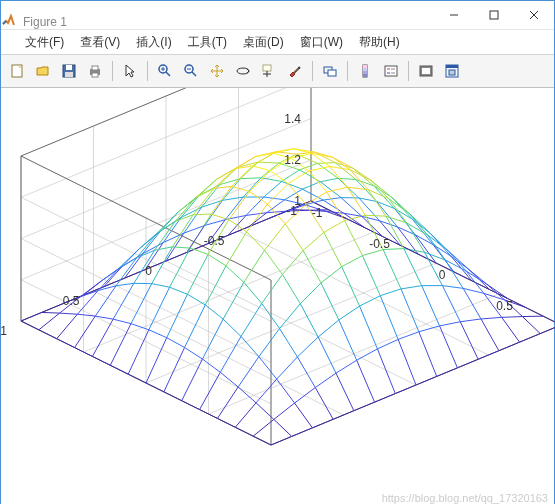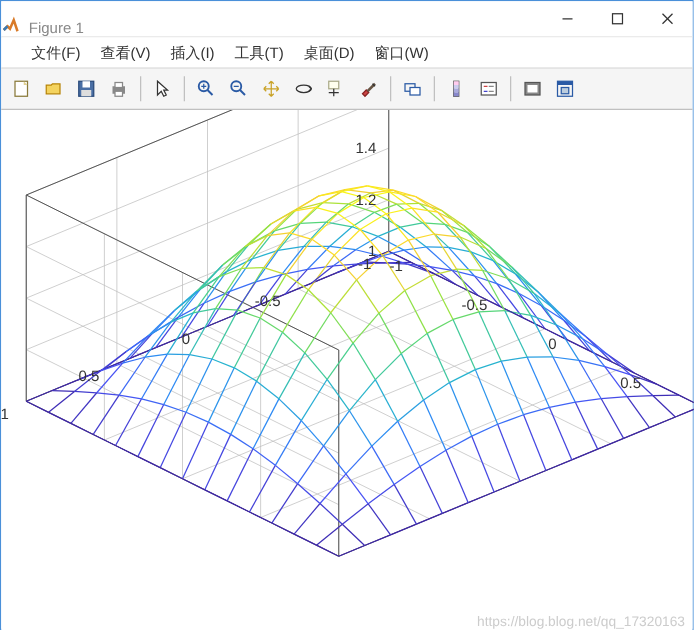--- a/index.html
+++ b/index.html
@@ -51,20 +51,21 @@
     </div>
   </div>
 
   <div class="menubar">
     <div class="menu-item">文件(F)</div>
     <div class="menu-item">查看(V)</div>
     <div class="menu-item">插入(I)</div>
     <div class="menu-item">工具(T)</div>
     <div class="menu-item">桌面(D)</div>
     <div class="menu-item">窗口(W)</div>
+    <div class="menu-item">帮助(H)</div>
   </div>
 
   <div class="toolbar">
     <div class="tb-btn" title="新建">
         <svg width="16" height="16">
           <rect x="3" y="2" width="10" height="12" fill="#fff" stroke="#8a7a3a"></rect>
           <path d="M10 2 L13 5 L10 5 Z" fill="#e0d090"></path>
         </svg>
       </div>
     <div class="tb-btn" title="打开">

